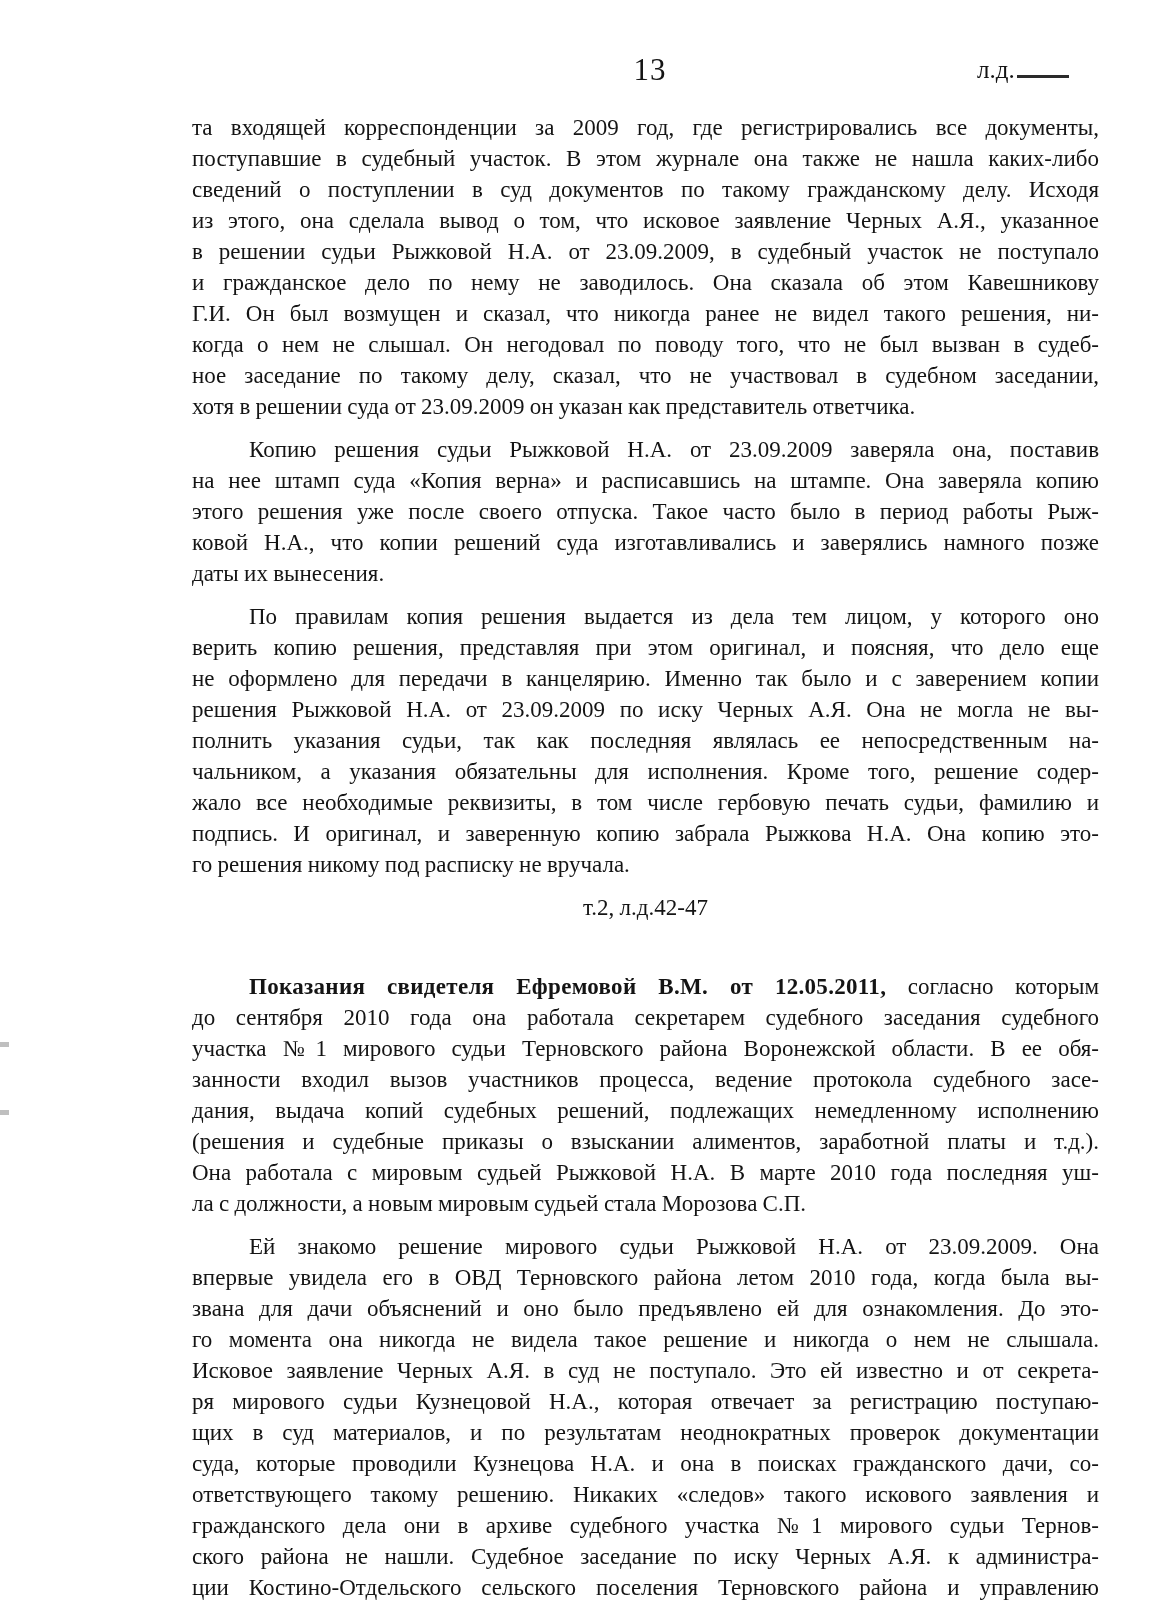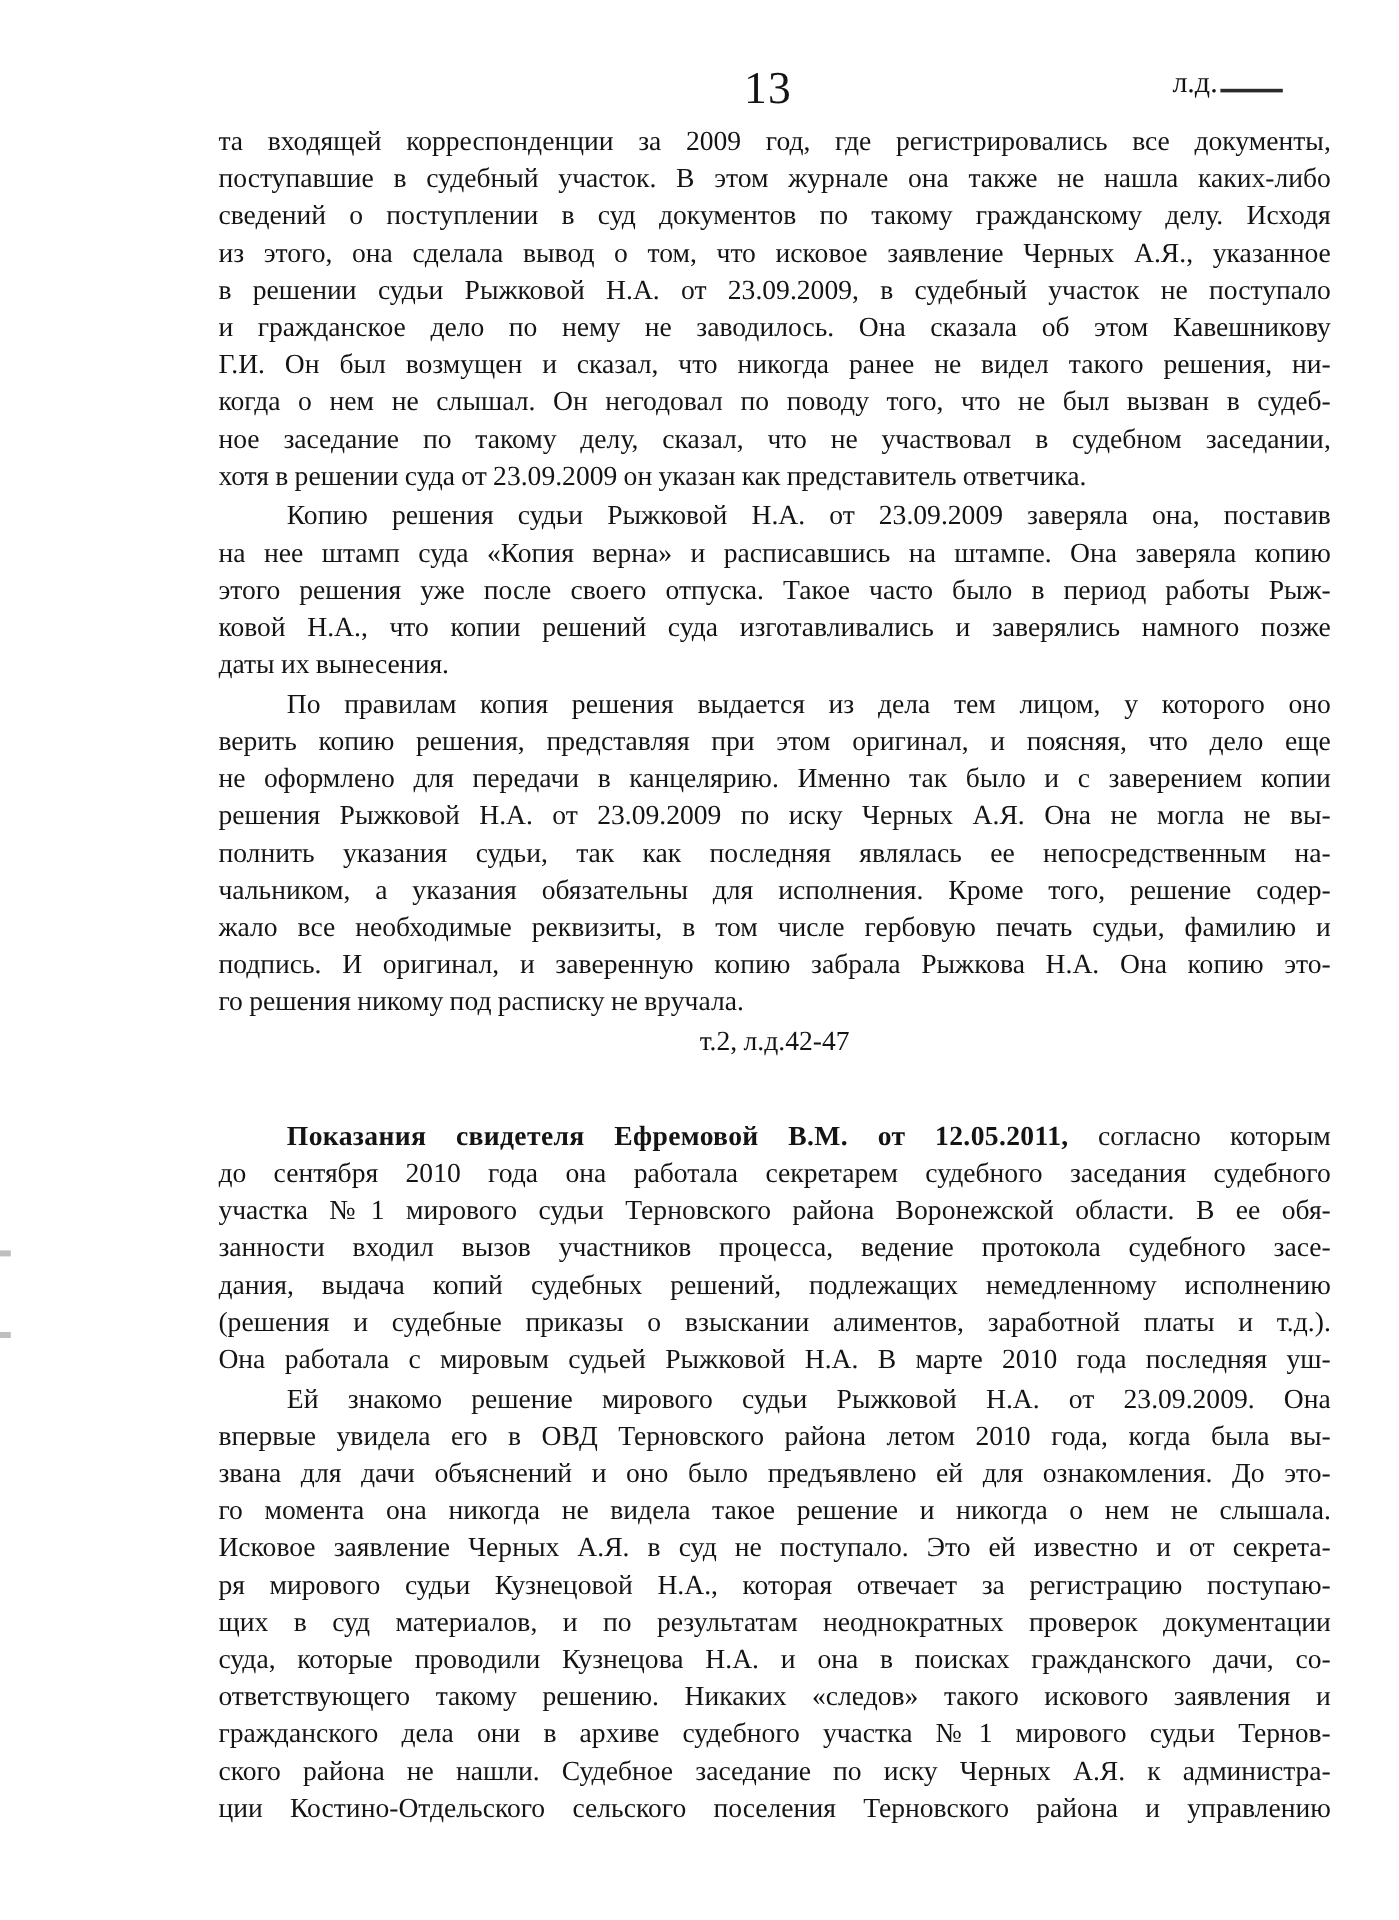--- a/index.html
+++ b/index.html
@@ -14,21 +14,22 @@
     background: #ffffff;
     font-family: "Liberation Serif", "DejaVu Serif", serif;
     color: #141414;
     overflow: hidden;
   }
   .page-number {
     position: absolute;
     left: 620px;
     top: 52px;
     width: 60px;
-    font-size: 38px;
+    text-align: center;
+    font-size: 31px;
     letter-spacing: 1px;
   }
   .ld-mark {
     position: absolute;
     left: 977px;
     top: 56px;
     font-size: 25px;
     white-space: nowrap;
   }
   .ld-blank {
@@ -39,21 +40,21 @@
     margin-left: 2px;
   }
   .text-body {
     position: absolute;
     left: 180px;
     top: 100px;
     width: 931px;
     font-size: 23px;
     word-spacing: -0.5px;
   }
-  .block { margin: 2px; }
+  .block { margin: 12px; }
   .block.space-before { margin-top: 48px; }
   .line {
     height: 31px;
     line-height: 31px;
     text-align: justify;
     text-align-last: justify;
     overflow: hidden;
     white-space: nowrap;
   }
   .line.last-left { text-align-last: left; }
@@ -115,20 +116,21 @@
         <div class="line center">т.2, л.д.42-47</div>
       </div>
       <div class="block space-before">
         <div class="line indent"><b>Показания свидетеля Ефремовой В.М. от 12.05.2011,</b> согласно которым</div>
         <div class="line">до сентября 2010 года она работала секретарем судебного заседания судебного</div>
         <div class="line">участка №1 мирового судьи Терновского района Воронежской области. В ее обя-</div>
         <div class="line">занности входил вызов участников процесса, ведение протокола судебного засе-</div>
         <div class="line">дания, выдача копий судебных решений, подлежащих немедленному исполнению</div>
         <div class="line">(решения и судебные приказы о взыскании алиментов, заработной платы и т.д.).</div>
         <div class="line">Она работала с мировым судьей Рыжковой Н.А. В марте 2010 года последняя уш-</div>
+        <div class="line last-left">ла с должности, а новым мировым судьей стала Морозова С.П.</div>
       </div>
       <div class="block">
         <div class="line indent">Ей знакомо решение мирового судьи Рыжковой Н.А. от 23.09.2009. Она</div>
         <div class="line">впервые увидела его в ОВД Терновского района летом 2010 года, когда была вы-</div>
         <div class="line">звана для дачи объяснений и оно было предъявлено ей для ознакомления. До это-</div>
         <div class="line">го момента она никогда не видела такое решение и никогда о нем не слышала.</div>
         <div class="line">Исковое заявление Черных А.Я. в суд не поступало. Это ей известно и от секрета-</div>
         <div class="line">ря мирового судьи Кузнецовой Н.А., которая отвечает за регистрацию поступаю-</div>
         <div class="line">щих в суд материалов, и по результатам неоднократных проверок документации</div>
         <div class="line">суда, которые проводили Кузнецова Н.А. и она в поисках гражданского дачи, со-</div>

